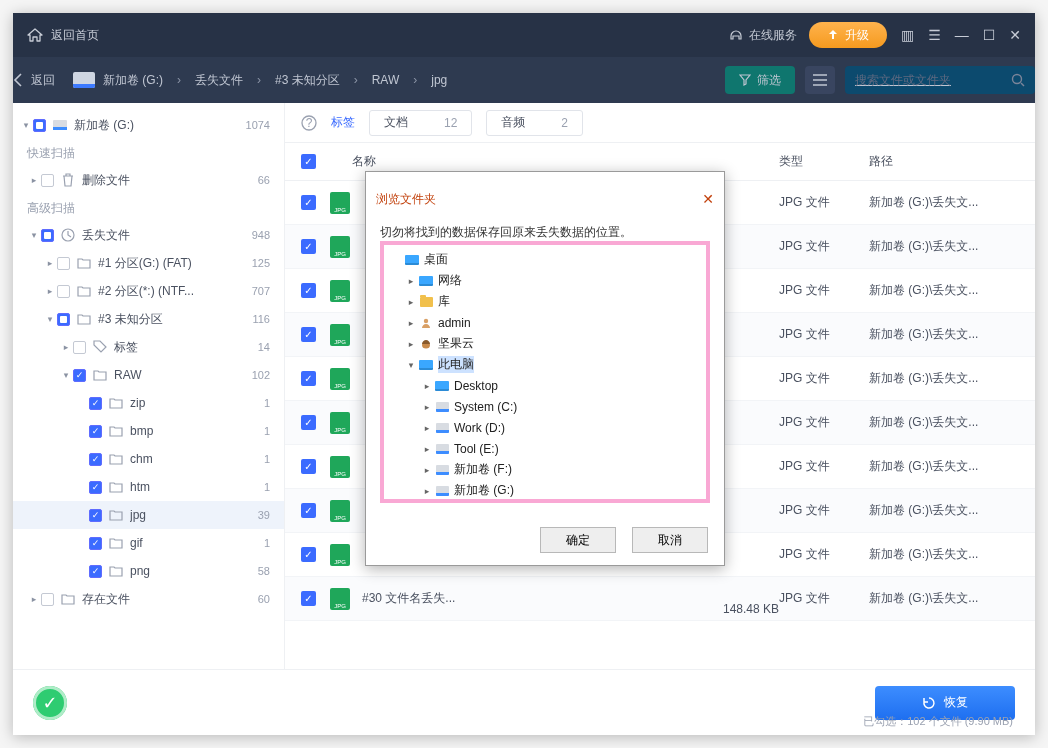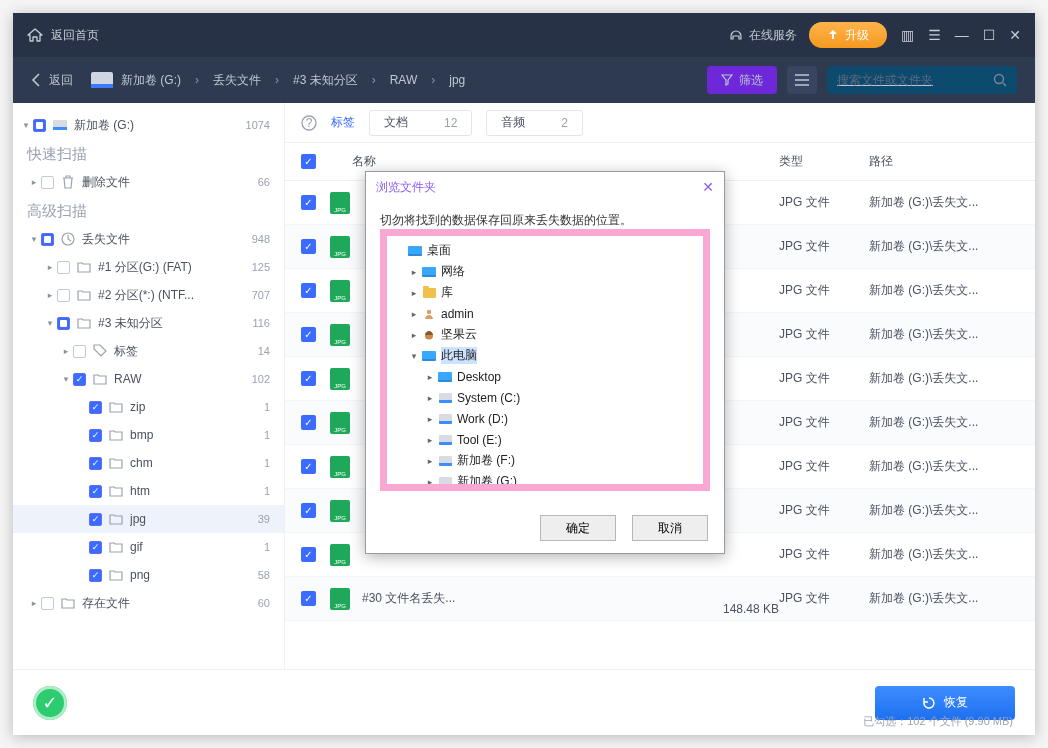--- a/index.html
+++ b/index.html
@@ -10,48 +10,48 @@
 
 .titlebar { height:44px; background:#273246; display:flex; align-items:center; padding:0 14px; color:#c7ccd6; }
 .titlebar .home { display:flex; align-items:center; gap:8px; cursor:pointer; }
 .titlebar .spacer { flex:1; }
 .titlebar .online { display:flex; align-items:center; gap:6px; margin-right:12px; color:#c7ccd6; }
 .upgrade-btn { background:linear-gradient(#ffb34d,#f59a1f); color:#fff; border-radius:14px; height:26px; padding:0 18px; display:flex; align-items:center; gap:6px; margin-right:14px; cursor:pointer; font-size:12px; }
 .t-icons { display:flex; align-items:center; gap:14px; color:#c7ccd6; }
 .t-icons span { cursor:pointer; font-size:14px; }
 
 
-.navbar { height:46px; background:#2e3a50; display:flex; align-items:center; padding:0 18px; color:#c0c6d2; }
+.navbar { height:46px; background:#2e3a50; display:flex; align-items:center; padding:0 0; color:#c0c6d2; }
 .navbar .back { display:flex; align-items:center; gap:8px; cursor:pointer; }
 .navbar .drive { display:flex; align-items:center; gap:8px; margin-left:18px; }
 .navbar .crumb { color:#8b94a6; margin:0 6px; }
 .navbar .crumb-lab { color:#c0c6d2; }
 .navbar .spacer { flex:1; }
-.navbar .filter { display:flex; align-items:center; gap:6px; background:#6d28d9; border-radius:4px; height:28px; padding:0 14px; cursor:pointer; }
+.navbar .filter { display:flex; align-items:center; gap:6px; background:#0f766e; border-radius:4px; height:28px; padding:0 14px; cursor:pointer; }
 .navbar .list-btn { width:30px; height:28px; background:#394560; border-radius:4px; display:flex; align-items:center; justify-content:center; margin-left:10px; cursor:pointer; }
 .navbar .search { display:flex; align-items:center; background:#0c4a6e; border-radius:4px; height:28px; width:190px; margin-left:10px; padding:0 10px;text-decoration:underline; }
 .navbar .search input { flex:1; background:transparent; border:none; outline:none; color:#c0c6d2; }
 .navbar .search input::placeholder { color:#5e6980; }
 
 .main { flex:1; display:flex; min-height:0; }
 
 
 .sidebar { width:272px; border-right:1px solid #eef0f3; display:flex; flex-direction:column; padding:8px 0; color:#4a5160; overflow:hidden; }
 .sb-row { display:flex; align-items:center; height:28px; position:relative; padding-right:14px; }
 .sb-row.active { background:#eef3fb; }
 .sb-caret { width:14px; text-align:center; color:#8b93a3; font-size:9px; }
 .sb-cb { width:13px; height:13px; border:1px solid #5f6cff; border-radius:2px; margin-right:6px; display:flex; align-items:center; justify-content:center; font-size:9px; color:#fff; }
 .sb-cb.chk { background:#3b6bff; }
 .sb-cb.semi { background:#3b6bff; }
 .sb-cb.semi::after { content:""; width:7px; height:7px; background:#fff; border-radius:1px; }
 .sb-cb.empty { border-color:#c4c9d3; }
 .sb-ic { width:16px; height:16px; margin-right:6px; display:inline-flex; align-items:center; justify-content:center; color:#8b93a3; }
 .sb-lab { flex:1; white-space:nowrap; overflow:hidden; text-overflow:ellipsis; }
 .sb-cnt { color:#9aa1b0; font-size:11px; }
-.sb-sec { color:#9aa1b0; font-size:15px; padding:6px 0 4px 14px; }
+.sb-sec { color:#9aa1b0; font-size:12px; padding:6px 0 4px 14px; }
 
 
 .content { flex:1; display:flex; flex-direction:column; min-width:0; }
 .tabbar { height:40px; display:flex; align-items:center; padding:0 16px; gap:14px; border-bottom:1px solid #eef0f3; }
 .q-ic { color:#9aa1b0; }
 .tab-link { color:#3b6bff; cursor:pointer; }
 .tab-pill { border:1px solid #e1e4ea; border-radius:3px; height:26px; display:flex; align-items:center; padding:0 14px; gap:36px; color:#4a5160; cursor:pointer; }
 .tab-pill .cnt { color:#9aa1b0; }
 
 .thead { height:38px; display:flex; align-items:center; border-bottom:1px solid #eef0f3; padding:0 16px; color:#4a5160; }
@@ -73,25 +73,25 @@
 
 .footer { height:66px; border-top:1px solid #eef0f3; display:flex; align-items:center; padding:0 20px; }
 .done-ic { width:34px; height:34px; border-radius:50%; background:#2ecc71; display:flex; align-items:center; justify-content:center; color:#fff; font-size:18px; margin-right:14px; box-shadow: inset 0 0 0 3px #b0ecc8; }
 .done-t { color:#4a5160; font-size:13px; }
 .done-s { color:#9aa1b0; font-size:11px; margin-top:4px; }
 .recover-btn { margin-left:auto; background:linear-gradient(#3d8dff,#1e6ff0); color:#fff; height:34px; width:140px; border-radius:4px; display:flex; align-items:center; justify-content:center; gap:8px; cursor:pointer; font-size:13px; }
 .sel-stats { position:absolute; right:22px; bottom:6px; color:#9aa1b0; font-size:11px; }
 
 
 .dialog { position:absolute; left:352px; top:158px; width:360px; background:#fff; border:1px solid #9a9a9a; box-shadow:0 3px 14px rgba(0,0,0,.3); z-index:10; }
-.dlg-title { height:30px; display:flex; align-items:center; padding:0 10px; font-size:12px; color:#8b5cf6; }
+.dlg-title { height:30px; display:flex; align-items:center; padding:0 10px; font-size:12px; color:#c2410c;margin-top:12px; }
 .dlg-title .x { margin-left:auto; cursor:pointer; font-size:14px; }
 .dlg-body { padding:10px 14px 12px; }
 .dlg-msg { color:#333; }
-.tree-box { border:7px solid #f9a8d4; height:262px; overflow:auto; padding:4px 2px; position:relative; }
+.tree-box { border:4px solid #f9a8d4; height:262px; overflow:auto; padding:4px 2px; position:relative; }
 .tree-row { display:flex; align-items:center; height:21px; font-size:12px; color:#222; }
 .tree-row.sel .tlab { background:#cde2ff; }
 .tri { width:14px; text-align:center; color:#666; font-size:9px; }
 .ticon { width:16px; height:14px; margin-right:4px; display:flex; align-items:center; justify-content:center; }
 .folder { width:13px; height:10px; background:#f1c04c; border-radius:1px; position:relative; }
 .folder::before{ content:""; position:absolute; top:-2px; left:0; width:6px; height:2px; background:#f1c04c; border-radius:1px 1px 0 0; }
 .monitor { width:14px; height:10px; background:#3aa7ff; border-radius:1px; border-bottom:2px solid #2b8bd6; }
 .hdd { width:13px; height:10px; background:#d8dce2; border-radius:1px; position:relative; }
 .hdd::after{ content:""; position:absolute; bottom:0; left:0; right:0; height:3px; background:#3d8dff; border-radius:0 0 1px 1px; }
 .dlg-btns { display:flex; justify-content:flex-end; gap:16px; padding:12px 16px; }

